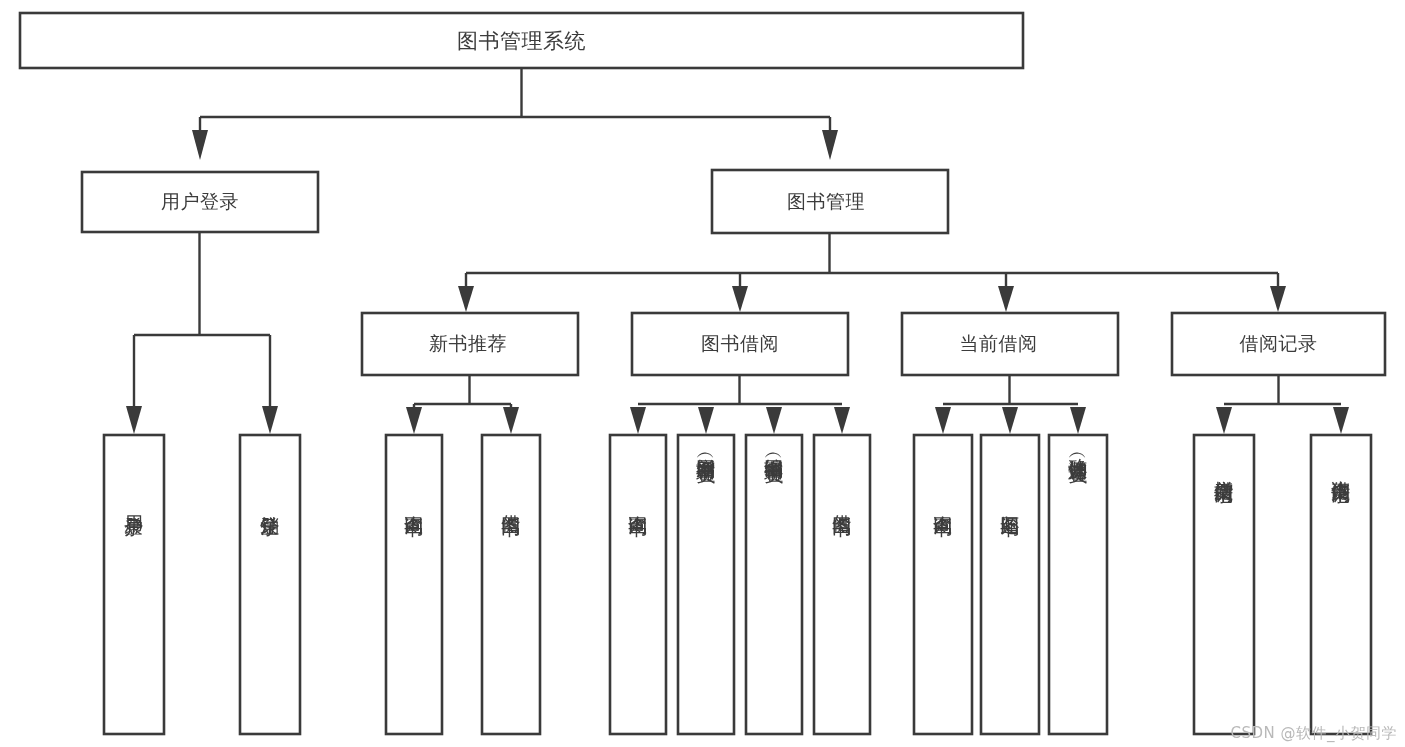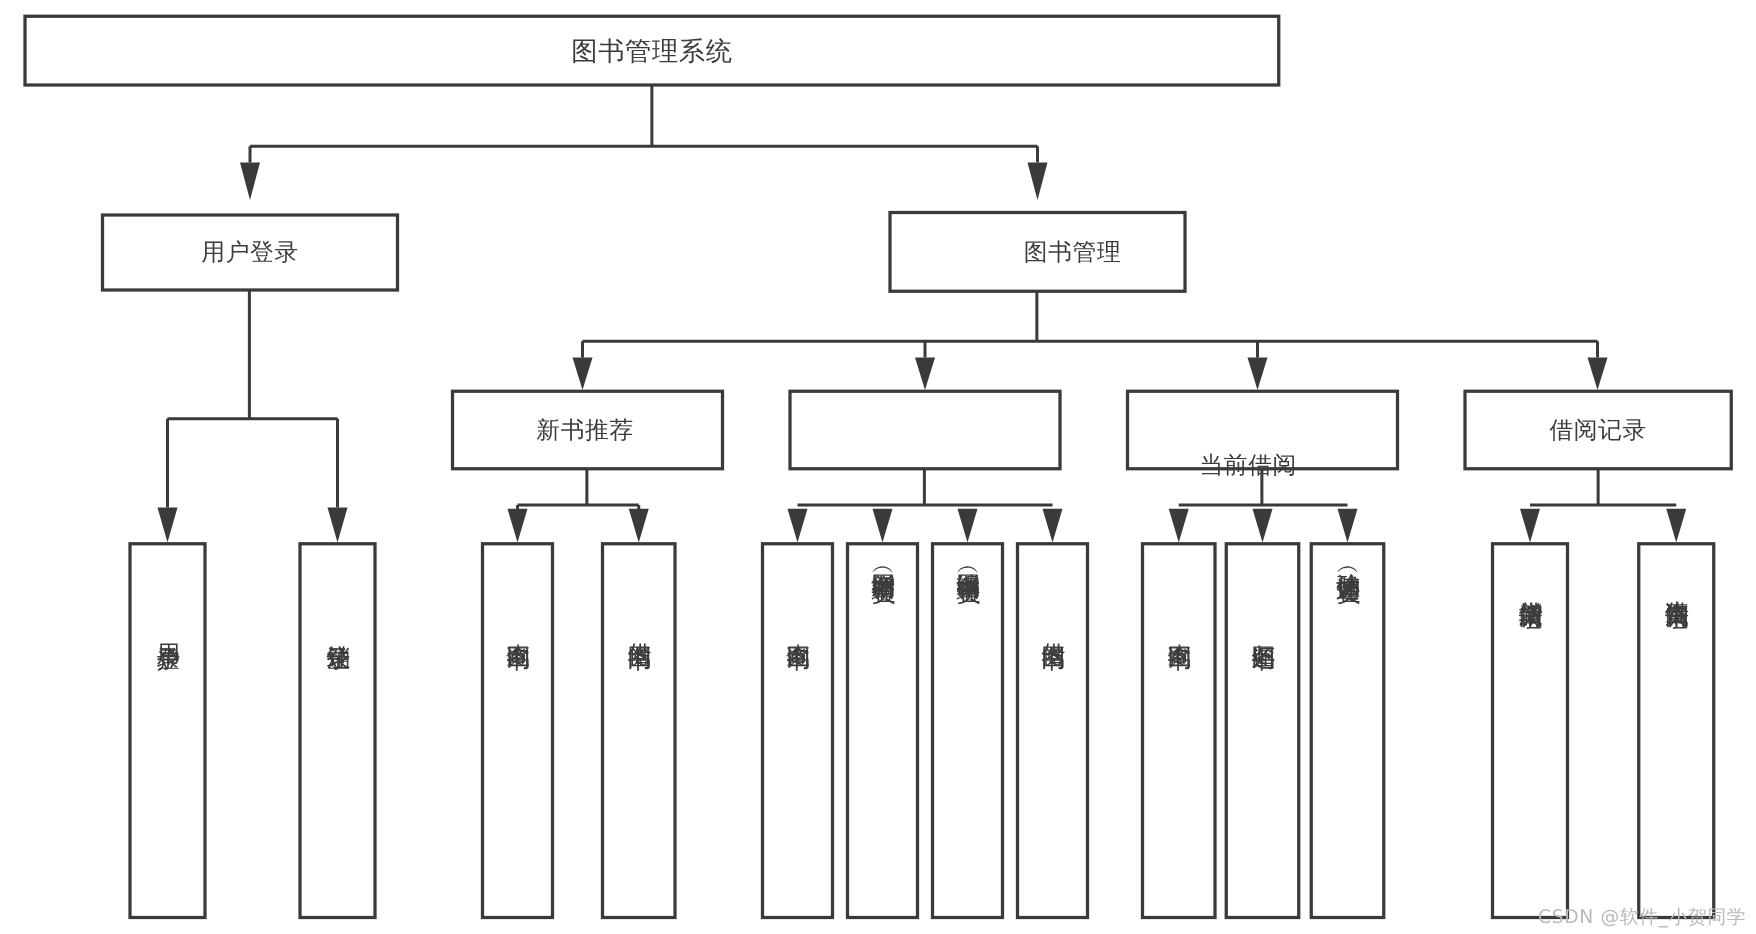--- a/index.html
+++ b/index.html
@@ -171,24 +171,25 @@
     <rect class="node-box" x="914" y="435" width="58" height="299"></rect>
     <rect class="node-box" x="981" y="435" width="58" height="299"></rect>
     <rect class="node-box" x="1049" y="435" width="58" height="299"></rect>
     <rect class="node-box" x="1194" y="435" width="60" height="299"></rect>
     <rect class="node-box" x="1311" y="435" width="60" height="299"></rect>
   </svg>
 
   <div class="node-label-h" style="left:20px;  top:13px;  width:1003px; height:55px;  font-size:21px;border-radius:15px;">图书管理系统</div>
 
   <div class="node-label-h" style="left:82px;  top:172px; width:236px; height:60px;">用户登录</div>
-  <div class="node-label-h" style="left:712px; top:170px; width:236px; height:63px;padding-left:28px;">图书管理</div>
+  <div class="node-label-h" style="left:680px; top:170px; width:236px; height:63px;padding-left:28px;">图书管理</div>
 
   <div class="node-label-h" style="left:362px;  top:313px; width:212px; height:62px;">新书推荐</div>
-  <div class="node-label-h" style="left:902px;  top:313px; width:193px; height:62px;margin-top:28px;">当前借阅</div>
+  <div class="node-label-h" style="left:632px;  top:313px; width:216px; height:62px;">图书借阅</div>
+  <div class="node-label-h" style="left:902px;  top:313px; width:193px; height:62px;">当前借阅</div>
   <div class="node-label-h" style="left:1172px; top:313px; width:213px; height:62px;">借阅记录</div>
 
   <div class="node-label-v" style="left:104px;  top:500px; width:60px; height:240px;">
     <span class="vtext">用户登录</span>
   </div>
   <div class="node-label-v" style="left:240px;  top:500px; width:60px; height:240px;">
     <span class="vtext">注销登录</span>
   </div>
   <div class="node-label-v" style="left:386px;  top:500px; width:56px; height:240px;">
     <span class="vtext">查询图书</span>

